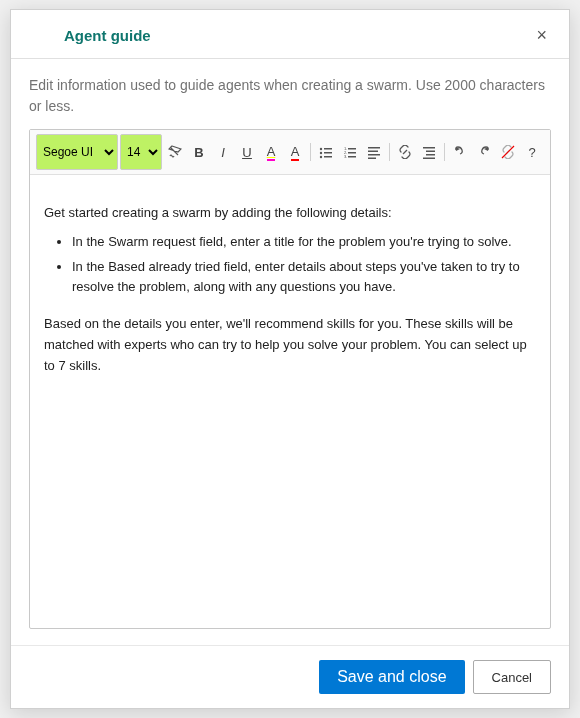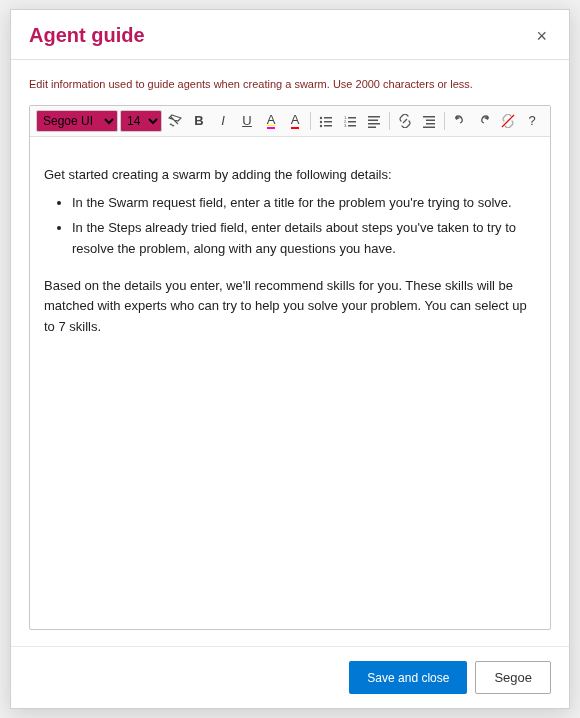--- a/index.html
+++ b/index.html
@@ -24,43 +24,44 @@
       position: relative;
     }
     .dialog-header {
       display: flex;
       align-items: center;
       justify-content: space-between;
       padding: 14px 18px 12px 18px;
       border-bottom: 1px solid #e0e0e0;
     }
     .dialog-title {
-      font-size: 20px;
+      font-size: 15px;
       font-weight: 600;
-      color: #be185d;
+      color: #0f766e;
+      margin-left: 35px;
     }
     .close-btn {
       background: none;
       border: none;
       cursor: pointer;
       font-size: 18px;
       color: #555;
       line-height: 1;
       padding: 2px 4px;
     }
     .dialog-body {
       flex: 1;
       padding: 16px 18px;
       display: flex;
       flex-direction: column;
       gap: 12px;
     }
     .description-text {
-      font-size: 11px;
-      color: #7f1d1d;
+      font-size: 14px;
+      color: #737373;
       line-height: 1.5;
     }
     .editor-container {
       border: 1px solid #c8c8c8;
       border-radius: 2px;
       display: flex;
       flex-direction: column;
       flex: 1;
     }
     .toolbar {
@@ -70,23 +71,23 @@
       border-bottom: 1px solid #e0e0e0;
       gap: 2px;
       flex-wrap: wrap;
       background: #fafafa;
     }
     .toolbar-select {
       font-size: 12px;
       border: 1px solid #ccc;
       border-radius: 2px;
       padding: 1px 2px;
-      height: 22px;
-      cursor: pointer;
-      background: #be185d;
+      height: 36px;
+      cursor: pointer;
+      background: #bef264;
     }
     .font-name-select { width: 82px; }
     .font-size-select { width: 42px; }
     .toolbar-divider {
       width: 1px;
       height: 18px;
       background: #d0d0d0;
       margin: 0 2px;
     }
     .toolbar-btn {
@@ -125,21 +126,21 @@
       justify-content: flex-end;
       padding: 14px 18px;
       gap: 8px;
       border-top: 1px solid #e8e8e8;
     }
     .btn-primary {
       background: #0078d4;
       color: #fff;
       border: none;
       padding: 8px 18px;
-      font-size: 12px;
+      font-size: 16px;
       cursor: pointer;
       border-radius: 2px;
       font-family: inherit;
     }
     .btn-secondary {
       background: #fff;
       color: #333;
       border: 1px solid #aaa;
       padding: 8px 18px;
       font-size: 13px;
@@ -290,26 +291,26 @@
 
         <button class="toolbar-btn" title="Help">
           <span>?</span>
         </button>
       </div>
 
       <div class="editor-content" contenteditable="true" style="">
         <p>Get started creating a swarm by adding the following details:</p>
         <ul>
           <li>In the Swarm request field, enter a title for the problem you're trying to solve.</li>
-          <li>In the Steps already tried field, enter details about steps you've taken to try to resolve the problem, along with any questions you have.</li>
+          <li>In the Based already tried field, enter details about steps you've taken to try to resolve the problem, along with any questions you have.</li>
         </ul>
         <p>Based on the details you enter, we'll recommend skills for you. These skills will be matched with experts who can try to help you solve your problem. You can select up to 7 skills.</p>
       </div>
 
     </div>
   </div>
 
   <div class="dialog-footer">
     <button class="btn-primary">Save and close</button>
-    <button class="btn-secondary">Segoe</button>
+    <button class="btn-secondary">Cancel</button>
   </div>
 
 </div>
 
 </body></html>

